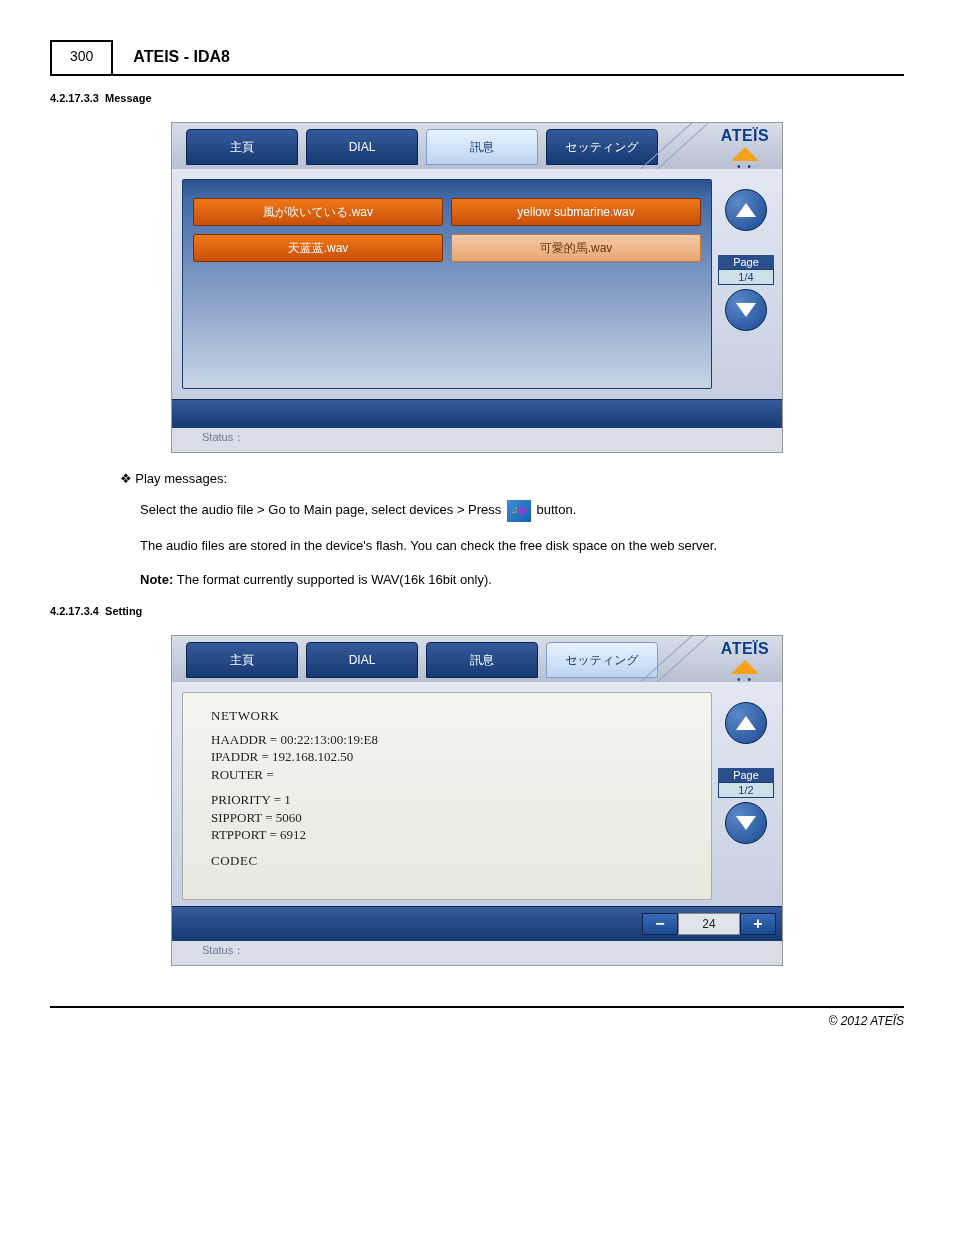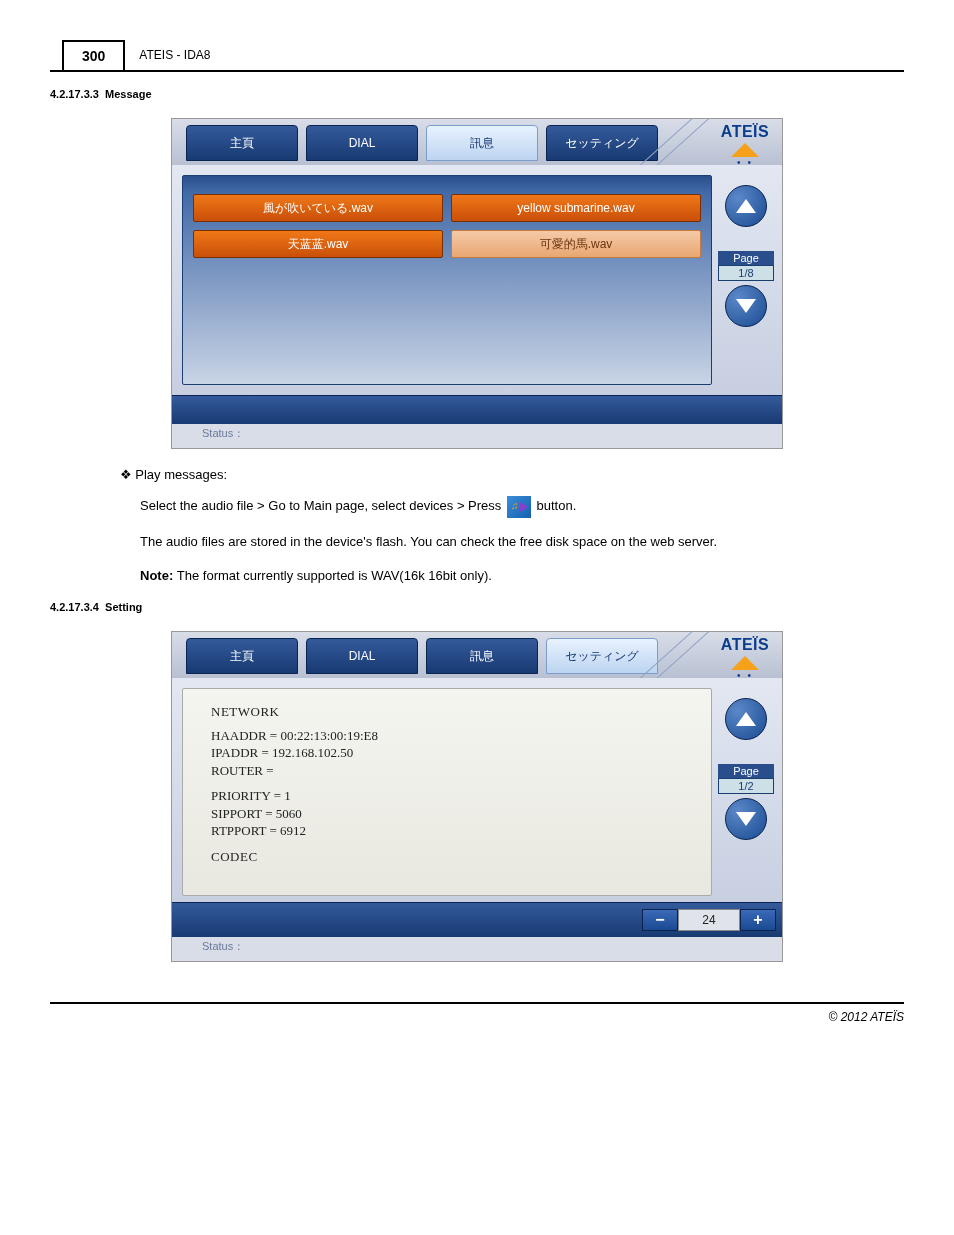--- a/index.html
+++ b/index.html
@@ -12,28 +12,27 @@
   }
   .header-row {
     display: flex;
     align-items: stretch;
     border-bottom: 2px solid #000;
   }
   .page-num-box {
     border: 2px solid #000;
     border-bottom: none;
     padding: 6px 18px;
+    font-weight: normal;
+    font-size: 14px;
+  }
+  .header-title {
+    padding: 8px 20px;
     font-weight: bold;
-    font-size: 14px;
-    margin-left: 12px;
-  }
-  .header-title {
-    padding: 8px 14px;
-    font-weight: normal;
-    font-size: 12px;
+    font-size: 16px;
     flex: 1;
   }
   .section-heading {
     font-weight: bold;
     font-size: 11px;
     margin: 16px 0 18px 0;
   }
   .screenshot {
     width: 610px;
     margin: 0 auto 18px auto;
@@ -321,21 +320,21 @@
       <div class="file-btn">yellow submarine.wav</div>
       <div class="file-btn">天蓝蓝.wav</div>
       <div class="file-btn light">可愛的馬.wav</div>
     </div>
   </div>
   <div class="side-ctrl">
     <div class="arrow-btn">
         <div class="arrow-up"></div>
       </div>
     <div class="page-label">Page</div>
-    <div class="page-count">1/8</div>
+    <div class="page-count">1/4</div>
     <div class="arrow-btn">
         <div class="arrow-down"></div>
       </div>
   </div>
   <div class="bottom-bar"></div>
   <div class="status-bar">Status：</div>
 </div>
 
 <div class="bullet-line">❖ <span>Play messages:</span></div>
 <div class="body-text">

